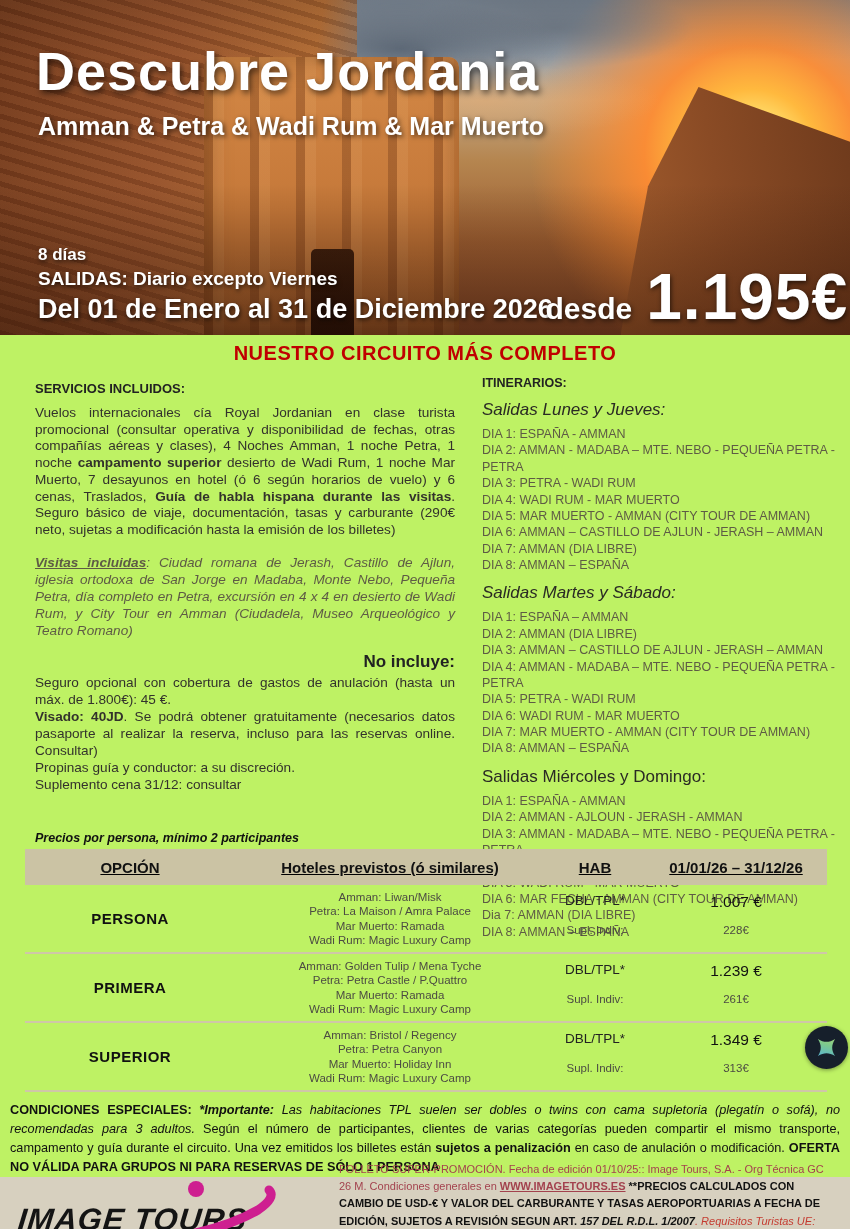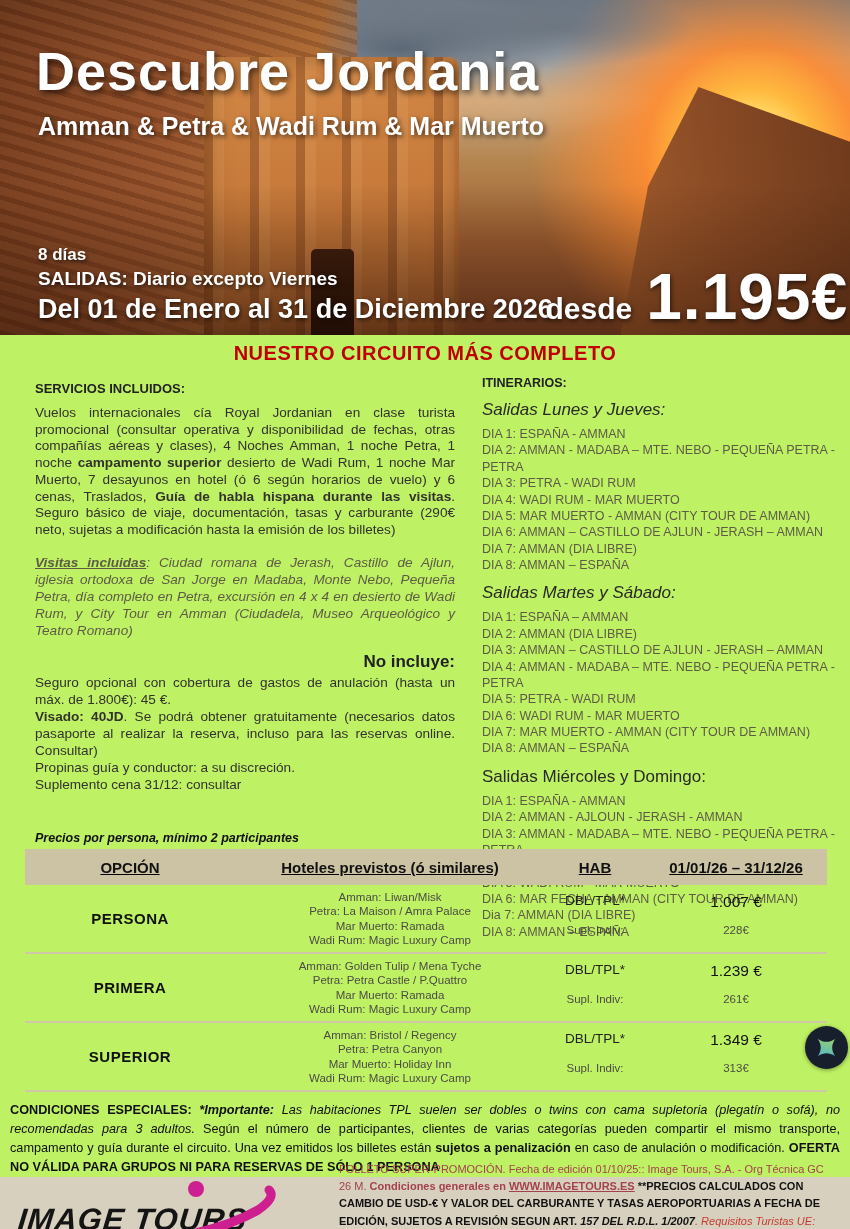--- a/index.html
+++ b/index.html
@@ -88,21 +88,21 @@
   .conditions .it { font-style:italic; }
 
   
   .footer { flex:none; margin-top:auto; height:71px; background:#d7d0bf; display:flex; align-items:center; }
   .logo { position:relative; width:335px; height:66px; flex:none; }
   .logo-text { position:absolute; left:18px; bottom:8px; font-size:31px; font-weight:bold; font-style:italic;
     letter-spacing:1px; color:#141414; transform:skewX(-6deg); z-index:2; }
   .logo-swoosh { position:absolute; left:6px; top:0; z-index:3; }
   .ftext { flex:1; padding:4px 12px 4px 4px; font-size:11px; line-height:1.55; color:#a3424e; }
   .ftext .m { color:#a3424e; }
-  .ftext .mb { color:#a3424e; font-weight:bold; }
+  .ftext .mb { color:#a3424e; font-weight:normal; }
   .ftext a.flink { color:#a3424e; font-weight:bold; text-decoration:underline; }
   .ftext .kb { color:#111; font-weight:bold; }
   .ftext .kbi { color:#111; font-weight:bold; font-style:italic; }
   .ftext .ri { color:#c43b30; font-style:italic; }
 
   
   .widget-btn { position:absolute; left:805px; top:1026px; width:43px; height:43px; border-radius:50%;
     background:#161f2b; border:none; padding:0; display:flex; align-items:center; justify-content:center;
     cursor:pointer; box-shadow:0 1px 4px rgba(0,0,0,.4); z-index:20; }
 </style>

